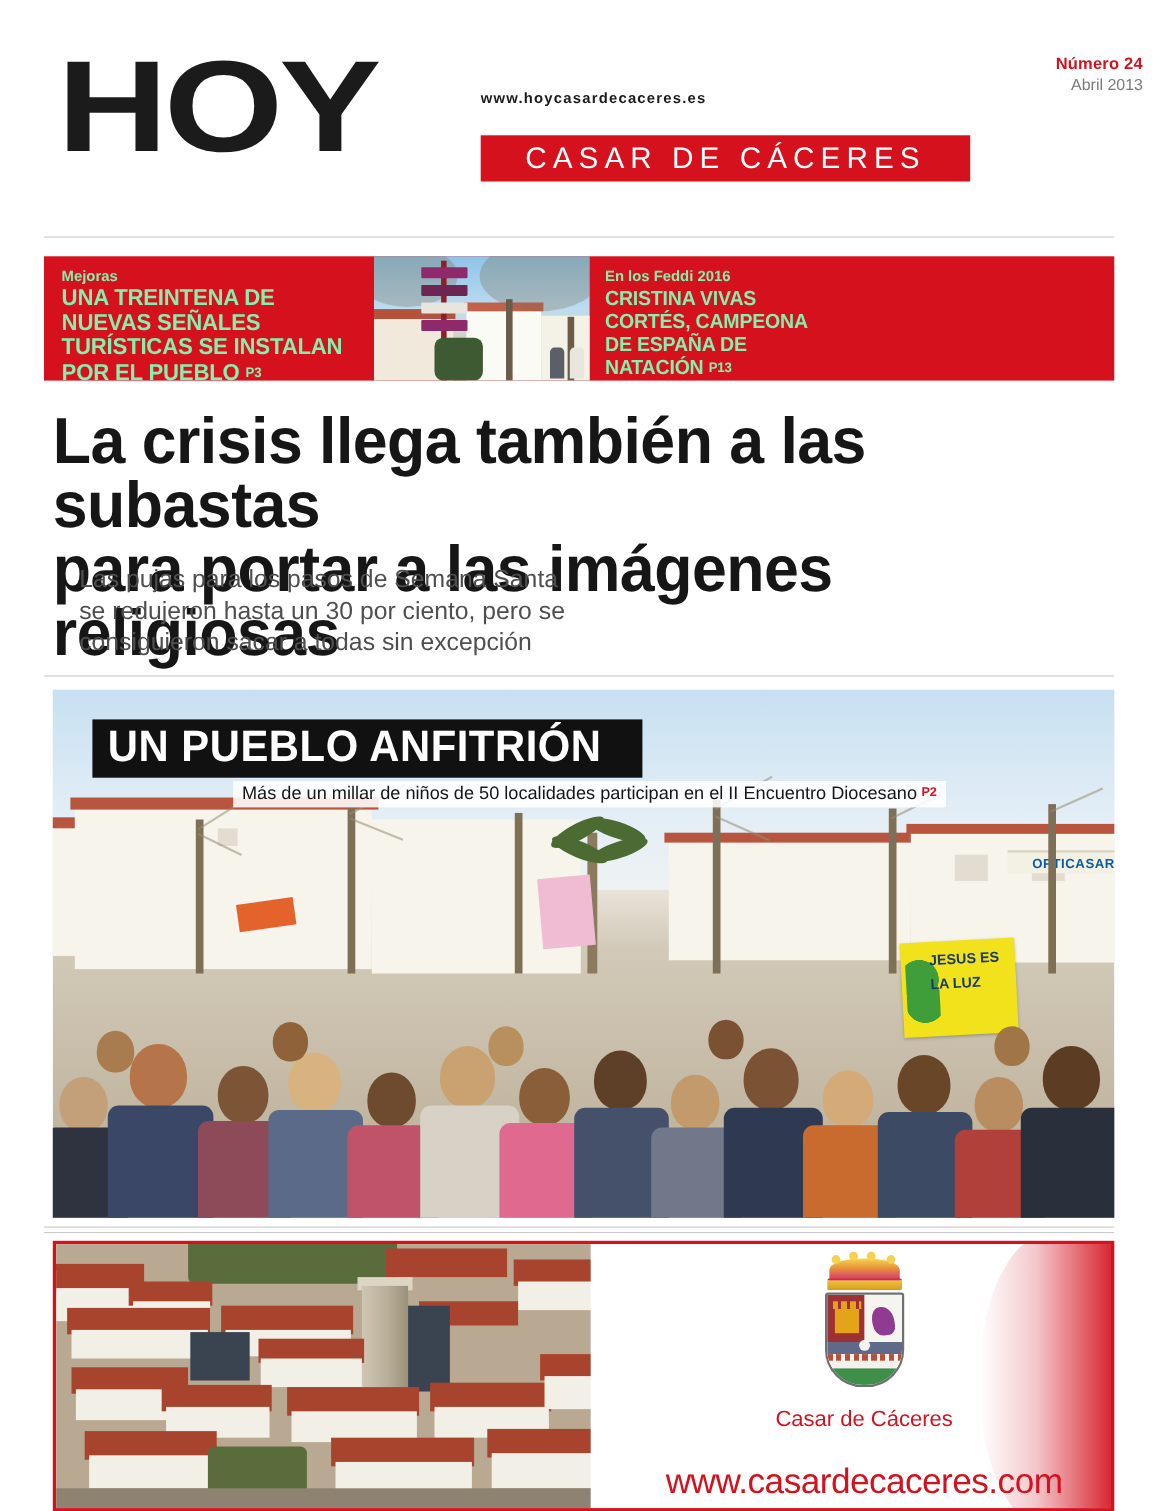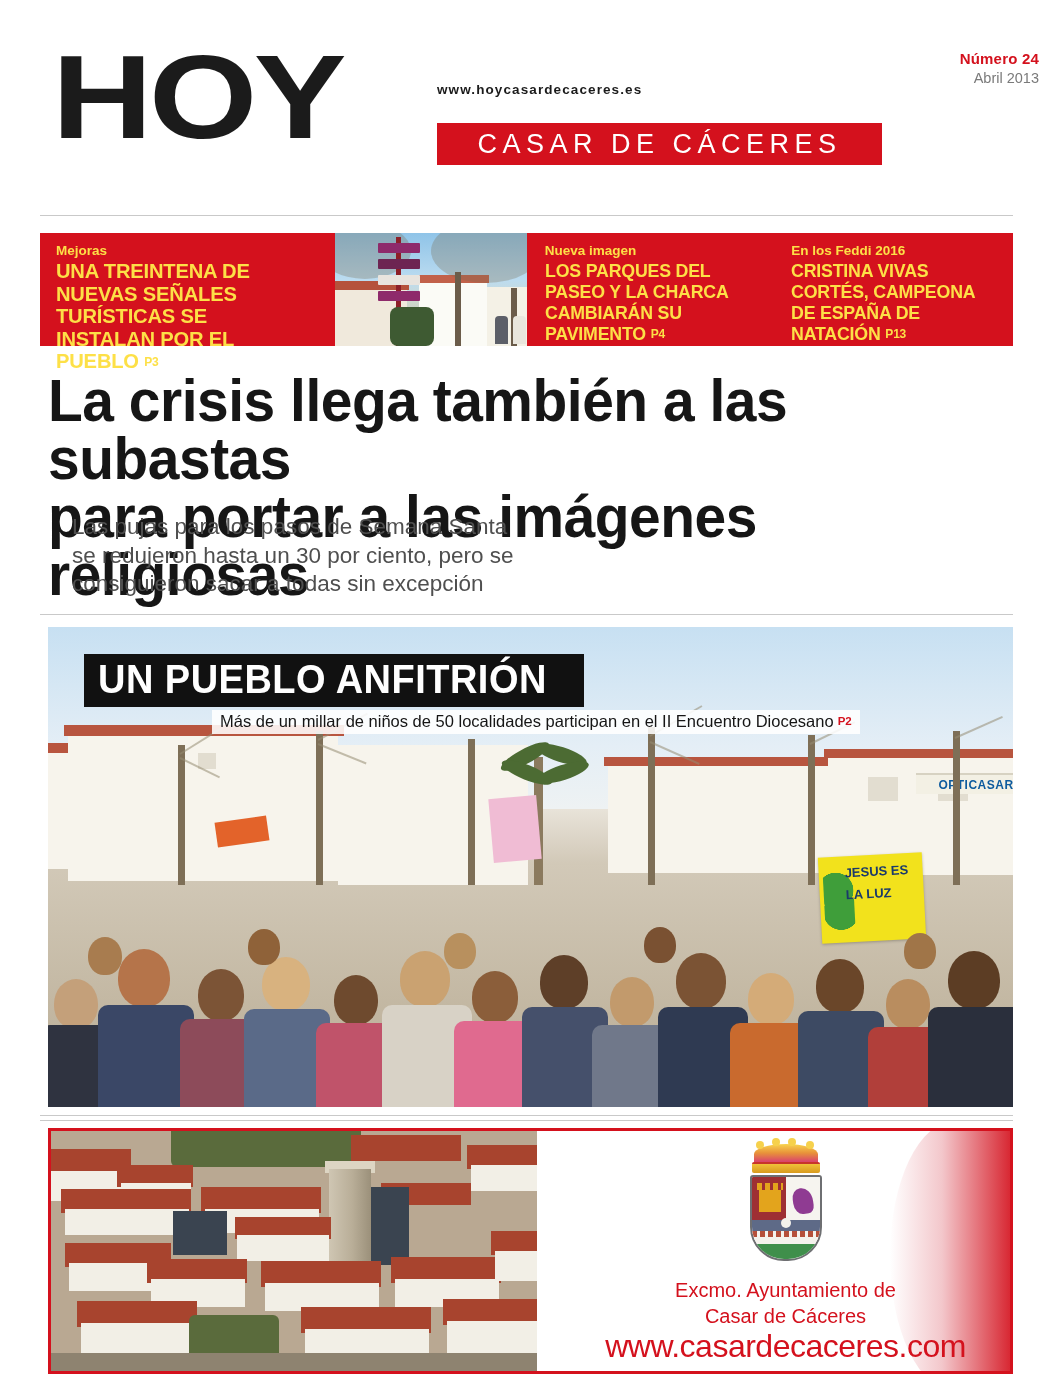--- a/index.html
+++ b/index.html
@@ -46,21 +46,21 @@
   }
 
   
   .rule { position:absolute; left:40px; width:973px; background:#c9c9c9; height:1px; }
 
   
   .teasers {
     position:absolute; left:40px; top:233px;
     width:973px; height:113px; background:#D4111D; display:flex;
   }
-  .teaser { position:relative; padding:10px 14px 0 16px; color:#fde047; }
+  .teaser { position:relative; padding:10px 14px 0 16px; color:#86efac; }
   .teaser.t1 { width:300px; }
   .teaser.t2 { width:255px; padding-left:18px; }
   .teaser.t3 { width:240px; padding-left:14px; }
   .kicker { font-size:13.5px; font-weight:bold; line-height:16px; margin-bottom:1px; }
   .thead {
     font-size:21px; font-weight:bold; line-height:22.5px;
     letter-spacing:-0.2px;
     transform:scaleX(0.96); transform-origin:left top;
   }
   .thead.sm { font-size:18.5px; line-height:21px; }
@@ -278,27 +278,20 @@
       <div class="tp-pole"></div>
       <div class="tp-sign" style="top:10px;"></div>
       <div class="tp-sign b" style="top:26px;"></div>
       <div class="tp-sign w" style="top:42px;"></div>
       <div class="tp-sign" style="top:58px;"></div>
       <div class="tp-bush"></div>
       <div class="tp-ped" style="left:160px;"></div>
       <div class="tp-ped" style="left:178px;background:#e9e6dd;"></div>
     </div>
 
-    <div class="teaser t2">
-      <div class="kicker">Nueva imagen</div>
-      <div class="thead sm">
-        <span>LOS PARQUES DEL PASEO Y LA CHARCA CAMBIARÁN SU PAVIMENTO</span>
-        <span class="pg">P4</span>
-      </div>
-    </div>
 
     <div class="teaser t3">
       <div class="kicker">En los Feddi 2016</div>
       <div class="thead sm">
         <span>CRISTINA VIVAS CORTÉS, CAMPEONA DE ESPAÑA DE NATACIÓN</span>
         <span class="pg">P13</span>
       </div>
     </div>
   </div>
 
@@ -474,21 +467,20 @@
           <div class="lion"></div>
           <div class="sh-band"></div>
           <div class="sh-white"></div>
           <div class="sh-tiles"></div>
           <div class="sh-sun"></div>
           <div class="sh-green"></div>
         </div>
       </div>
 
       <div class="ad-name">
-        <div>Excmo. Ayuntamiento de</div>
         <div>Casar de Cáceres</div>
       </div>
 
       <div class="ad-url">www.casardecaceres.com</div>
     </div>
   </div>
 
 </div>
 
 </body></html>

